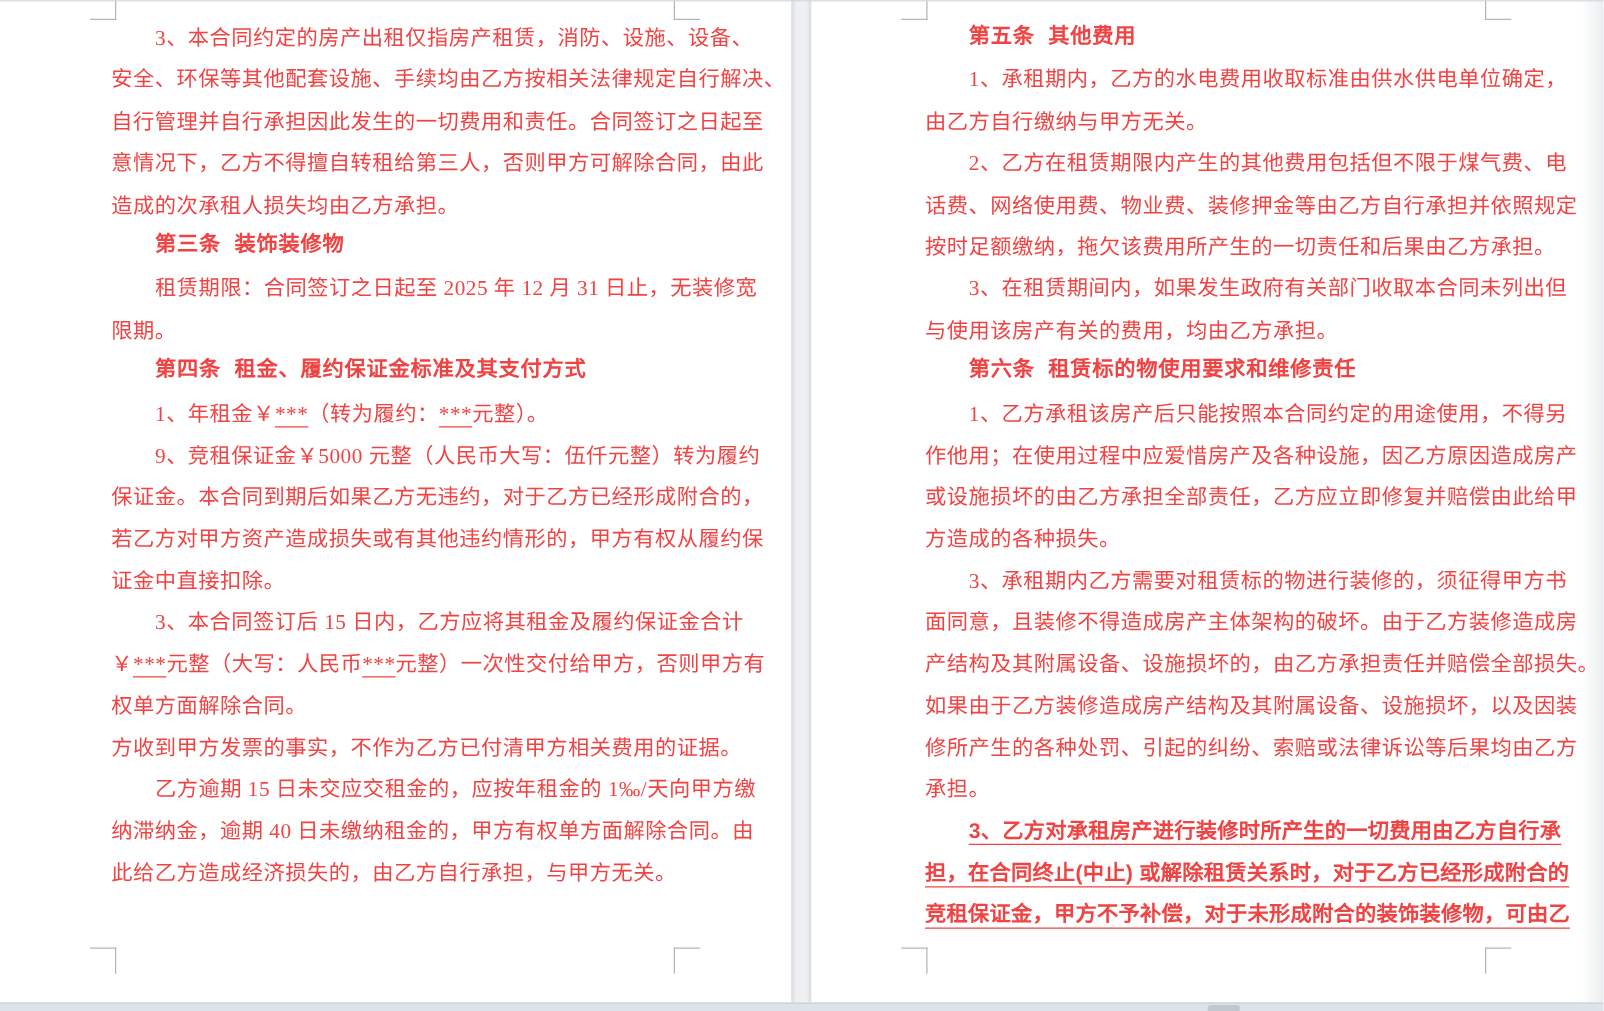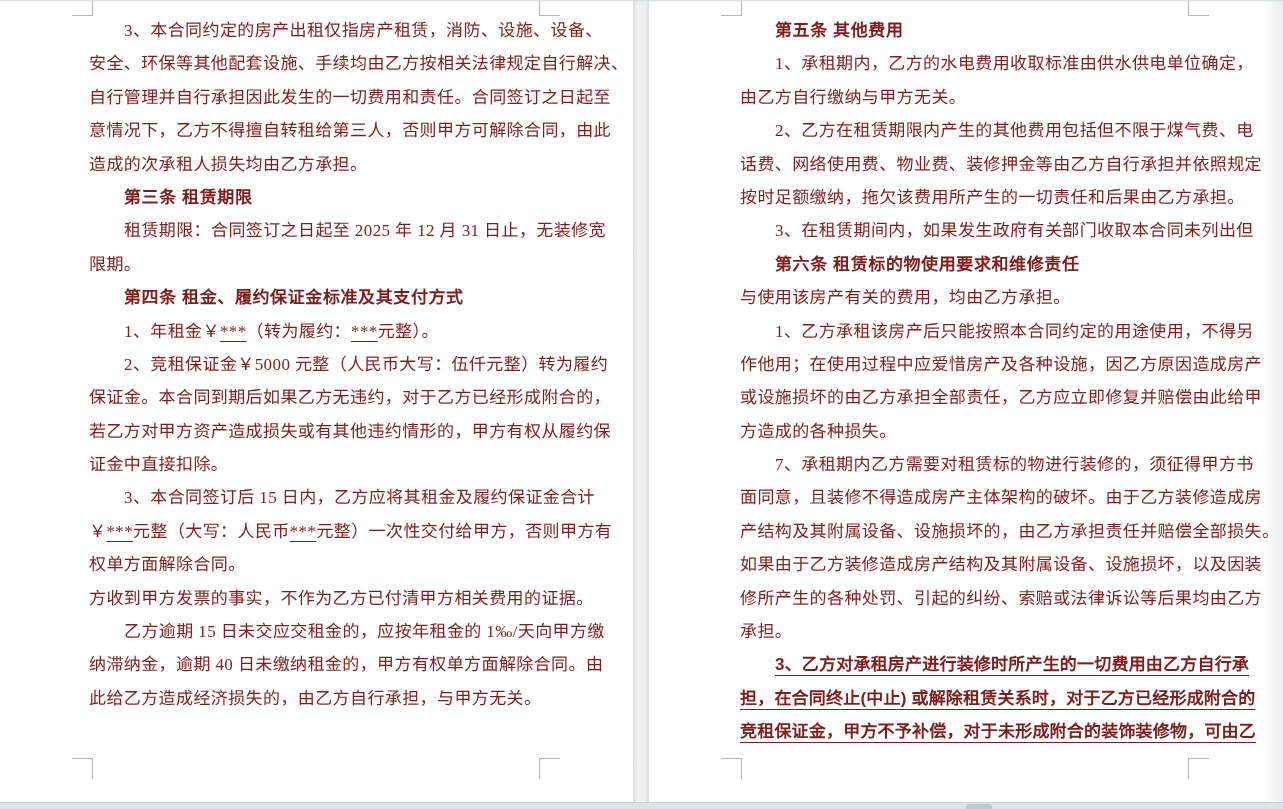--- a/index.html
+++ b/index.html
@@ -16,24 +16,24 @@
           background:linear-gradient(to right,rgba(223,227,230,0),rgba(223,227,230,0.65));}
   
   .mark{position:absolute;width:20px;height:20px;z-index:2;}
   .mark-tl{border-right:1px solid #b3b6b9;border-bottom:1px solid #b3b6b9;left:72px;top:-5px;}
   .mark-tr{border-left:1px solid #b3b6b9;border-bottom:1px solid #b3b6b9;left:539px;top:-5px;}
   .mark-bl{border-right:1px solid #b3b6b9;border-top:1px solid #b3b6b9;left:72px;top:758px;}
   .mark-br{border-left:1px solid #b3b6b9;border-top:1px solid #b3b6b9;left:539px;top:758px;}
   
   .textblock{position:absolute;top:14px;left:89px;width:460px;}
   .page-2 .textblock{left:91px;}
-  .line{height:33.4px;line-height:33.4px;font-size:17px;color:#7f1d1d;
+  .line{height:33.4px;line-height:33.4px;font-size:17px;color:#ef4444;
         white-space:nowrap;letter-spacing:0.4px;}
   .line.indent{padding-left:35px;}
-  .line.heading{font-weight:bold;font-family:Liberation Sans, sans-serif;
+  .line.heading{font-weight:bold;font-family:Liberation Mono, monospace;
         letter-spacing:0.6px;}
   .line.boldline{font-weight:bold;font-family:Liberation Sans, sans-serif;
         letter-spacing:0.2px;}
   .line.underline span{text-decoration:underline;text-underline-offset:5px;}
   .line .u{text-decoration:underline;text-underline-offset:4px;}
   
   .hscroll-track{position:absolute;left:0;top:802px;width:1283px;height:7px;z-index:7;
         background:#dde4e9;border-top:1px solid #c9d0d5;box-sizing:border-box;}
   .hscroll-thumb{position:absolute;left:966px;top:1px;width:26px;height:6px;
         background:#bfc8ce;border-radius:3px;}
@@ -48,26 +48,26 @@
     <div class="mark mark-tl"></div>
     <div class="mark mark-tr"></div>
     <div class="mark mark-bl"></div>
     <div class="mark mark-br"></div>
     <div class="textblock">
         <div class="line indent"><span>3、本合同约定的房产出租仅指房产租赁，消防、设施、设备、</span></div>
         <div class="line"><span>安全、环保等其他配套设施、手续均由乙方按相关法律规定自行解决、</span></div>
         <div class="line"><span>自行管理并自行承担因此发生的一切费用和责任。合同签订之日起至</span></div>
         <div class="line"><span>意情况下，乙方不得擅自转租给第三人，否则甲方可解除合同，由此</span></div>
         <div class="line"><span>造成的次承租人损失均由乙方承担。</span></div>
-        <div class="line heading indent"><span>第三条 租赁期限</span></div>
+        <div class="line heading indent"><span>第三条 装饰装修物</span></div>
         <div class="line indent"><span>租赁期限：合同签订之日起至 2025 年 12 月 31 日止，无装修宽</span></div>
         <div class="line"><span>限期。</span></div>
         <div class="line heading indent"><span>第四条 租金、履约保证金标准及其支付方式</span></div>
         <div class="line indent"><span>1、年租金￥</span><span class="u">***</span><span>（转为履约：</span><span class="u">***</span><span>元整）。</span></div>
-        <div class="line indent"><span>2、竞租保证金￥5000 元整（人民币大写：伍仟元整）转为履约</span></div>
+        <div class="line indent"><span>9、竞租保证金￥5000 元整（人民币大写：伍仟元整）转为履约</span></div>
         <div class="line"><span>保证金。本合同到期后如果乙方无违约，对于乙方已经形成附合的，</span></div>
         <div class="line"><span>若乙方对甲方资产造成损失或有其他违约情形的，甲方有权从履约保</span></div>
         <div class="line"><span>证金中直接扣除。</span></div>
         <div class="line indent"><span>3、本合同签订后 15 日内，乙方应将其租金及履约保证金合计</span></div>
         <div class="line"><span>￥</span><span class="u">***</span><span>元整（大写：人民币</span><span class="u">***</span><span>元整）一次性交付给甲方，否则甲方有</span></div>
         <div class="line"><span>权单方面解除合同。</span></div>
         <div class="line"><span>方收到甲方发票的事实，不作为乙方已付清甲方相关费用的证据。</span></div>
         <div class="line indent"><span>乙方逾期 15 日未交应交租金的，应按年租金的 1‰/天向甲方缴</span></div>
         <div class="line"><span>纳滞纳金，逾期 40 日未缴纳租金的，甲方有权单方面解除合同。由</span></div>
         <div class="line"><span>此给乙方造成经济损失的，由乙方自行承担，与甲方无关。</span></div>
@@ -82,27 +82,27 @@
     <div class="mark mark-bl"></div>
     <div class="mark mark-br"></div>
     <div class="textblock">
         <div class="line heading indent"><span>第五条 其他费用</span></div>
         <div class="line indent"><span>1、承租期内，乙方的水电费用收取标准由供水供电单位确定，</span></div>
         <div class="line"><span>由乙方自行缴纳与甲方无关。</span></div>
         <div class="line indent"><span>2、乙方在租赁期限内产生的其他费用包括但不限于煤气费、电</span></div>
         <div class="line"><span>话费、网络使用费、物业费、装修押金等由乙方自行承担并依照规定</span></div>
         <div class="line"><span>按时足额缴纳，拖欠该费用所产生的一切责任和后果由乙方承担。</span></div>
         <div class="line indent"><span>3、在租赁期间内，如果发生政府有关部门收取本合同未列出但</span></div>
+        <div class="line"><span>与使用该房产有关的费用，均由乙方承担。</span></div>
         <div class="line heading indent"><span>第六条 租赁标的物使用要求和维修责任</span></div>
-        <div class="line"><span>与使用该房产有关的费用，均由乙方承担。</span></div>
         <div class="line indent"><span>1、乙方承租该房产后只能按照本合同约定的用途使用，不得另</span></div>
         <div class="line"><span>作他用；在使用过程中应爱惜房产及各种设施，因乙方原因造成房产</span></div>
         <div class="line"><span>或设施损坏的由乙方承担全部责任，乙方应立即修复并赔偿由此给甲</span></div>
         <div class="line"><span>方造成的各种损失。</span></div>
-        <div class="line indent"><span>7、承租期内乙方需要对租赁标的物进行装修的，须征得甲方书</span></div>
+        <div class="line indent"><span>3、承租期内乙方需要对租赁标的物进行装修的，须征得甲方书</span></div>
         <div class="line"><span>面同意，且装修不得造成房产主体架构的破坏。由于乙方装修造成房</span></div>
         <div class="line"><span>产结构及其附属设备、设施损坏的，由乙方承担责任并赔偿全部损失。</span></div>
         <div class="line"><span>如果由于乙方装修造成房产结构及其附属设备、设施损坏，以及因装</span></div>
         <div class="line"><span>修所产生的各种处罚、引起的纠纷、索赔或法律诉讼等后果均由乙方</span></div>
         <div class="line"><span>承担。</span></div>
         <div class="line boldline underline indent"><span>3、乙方对承租房产进行装修时所产生的一切费用由乙方自行承</span></div>
         <div class="line boldline underline"><span>担，在合同终止(中止) 或解除租赁关系时，对于乙方已经形成附合的</span></div>
         <div class="line boldline underline"><span>竞租保证金，甲方不予补偿，对于未形成附合的装饰装修物，可由乙</span></div>
       </div>
   </div>

